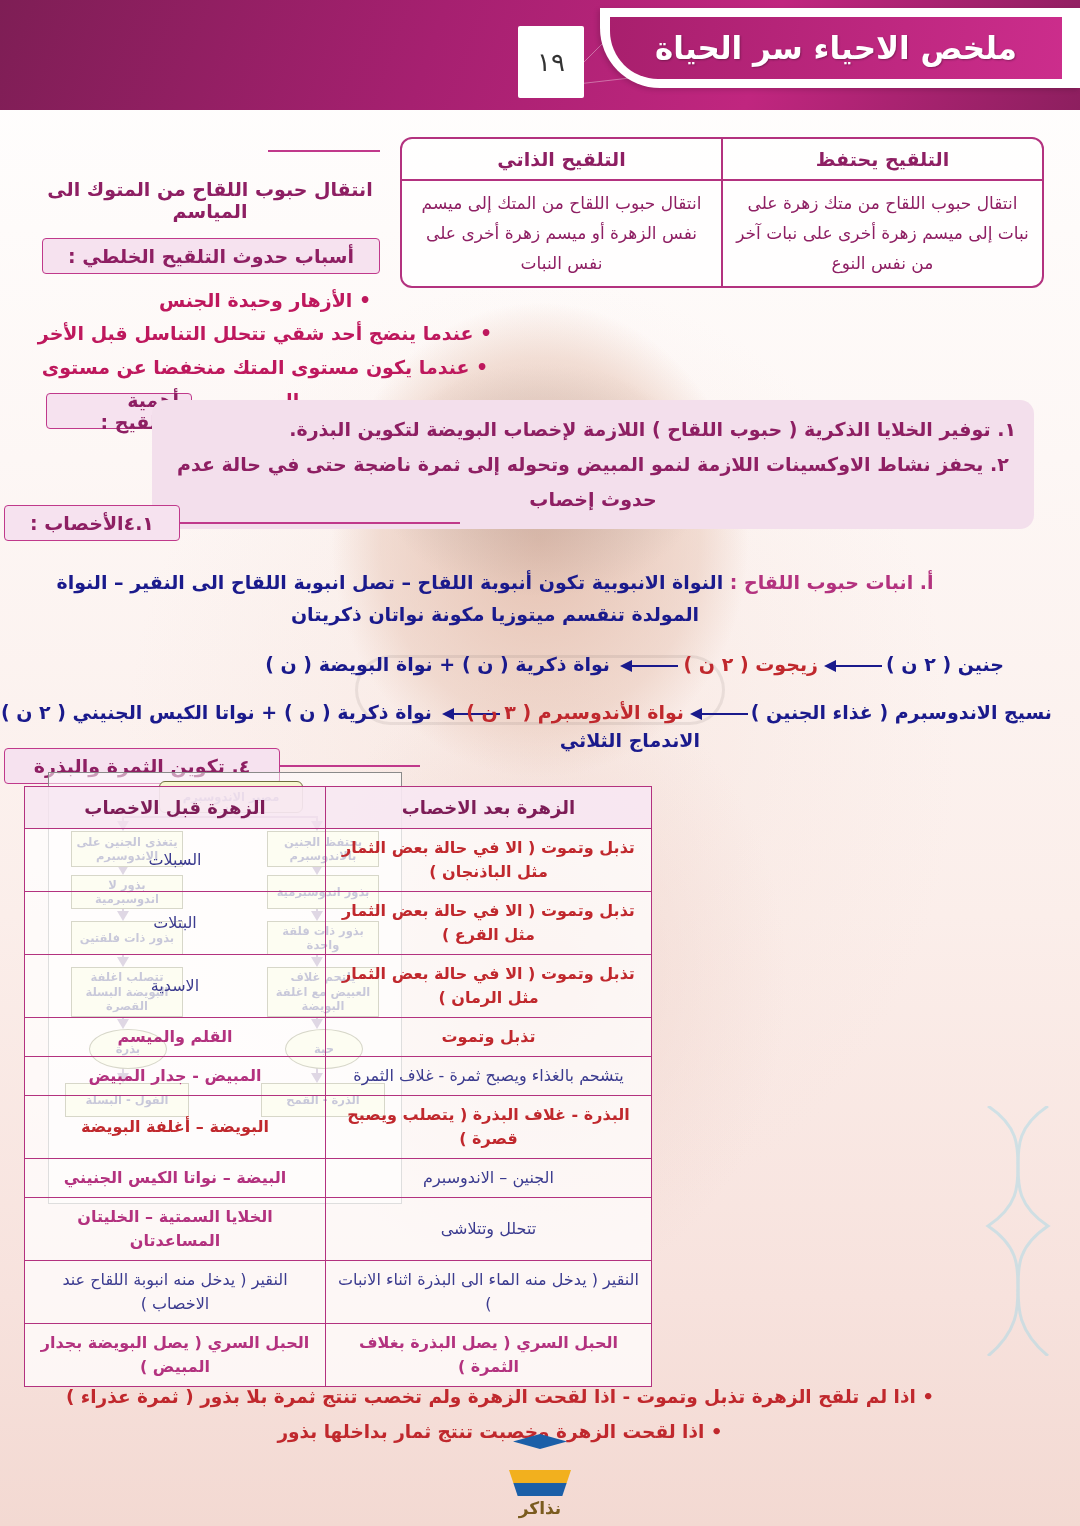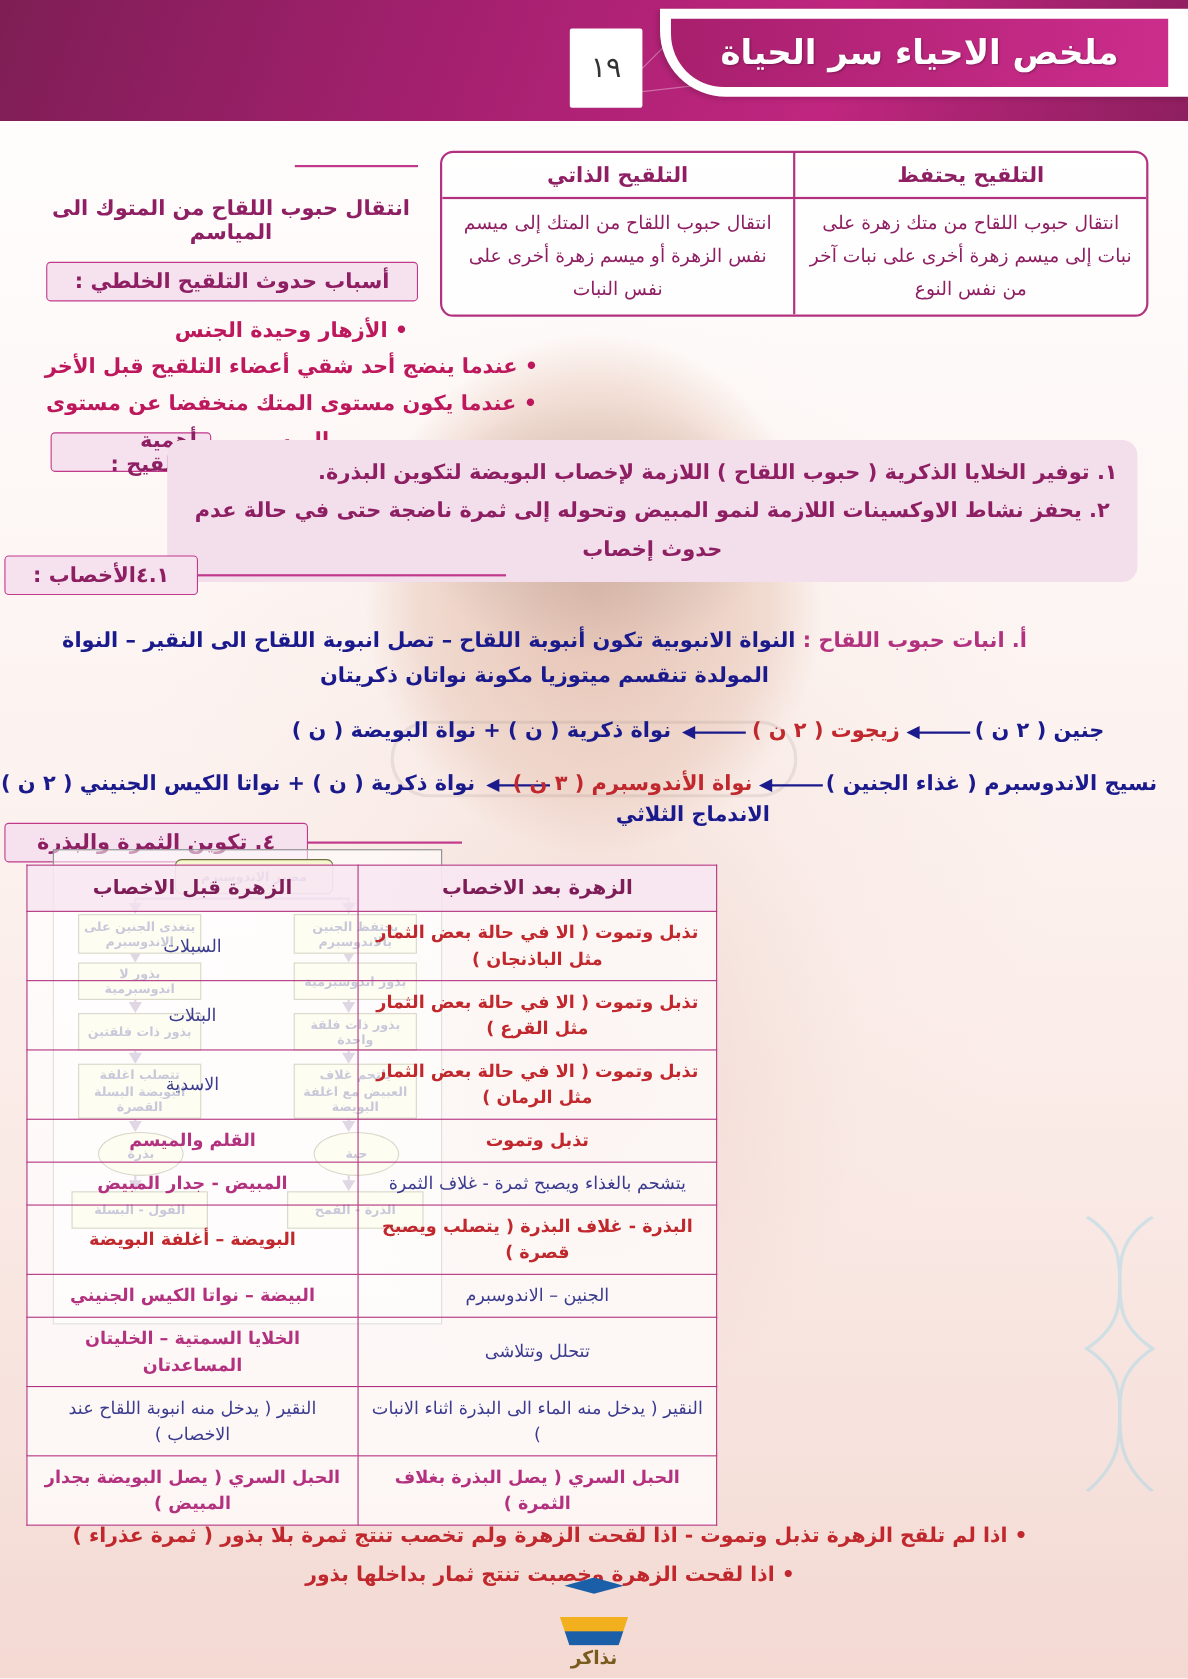--- a/index.html
+++ b/index.html
@@ -199,21 +199,21 @@
 <div class="sheet">
 
   <div class="bar-line" style="right:700px;top:150px;width:112px;"></div>
 
   <div class="plain-line" style="right:690px;top:178px;width:360px;">انتقال حبوب اللقاح من المتوك الى المياسم</div>
 
   <div class="sec-label" style="right:700px;top:238px;width:312px;">أسباب حدوث التلقيح الخلطي :</div>
 
   <ul class="bullets" style="right:580px;top:284px;width:470px;">
     <li>الأزهار وحيدة الجنس</li>
-    <li>عندما ينضج أحد شقي أعضاء التلقيح قبل الأخر</li>
+    <li>عندما ينضج أحد شقي تتحلل التناسل قبل الأخر</li>
     <li>عندما يكون مستوى المتك منخفضا عن مستوى الميسم</li>
   </ul>
 
   <div class="sec-label" style="right:888px;top:393px;width:120px;">أهمية التلقيح :</div>
 
   <div class="pink-box" style="right:46px;top:400px;width:846px;">
     <div>١. توفير الخلايا الذكرية ( حبوب اللقاح ) اللازمة لإخصاب البويضة لتكوين البذرة.</div>
     <div style="text-align:center">٢. يحفز نشاط الاوكسينات اللازمة لنمو المبيض وتحوله إلى ثمرة ناضجة حتى في حالة عدم حدوث إخصاب</div>
   </div>
 

